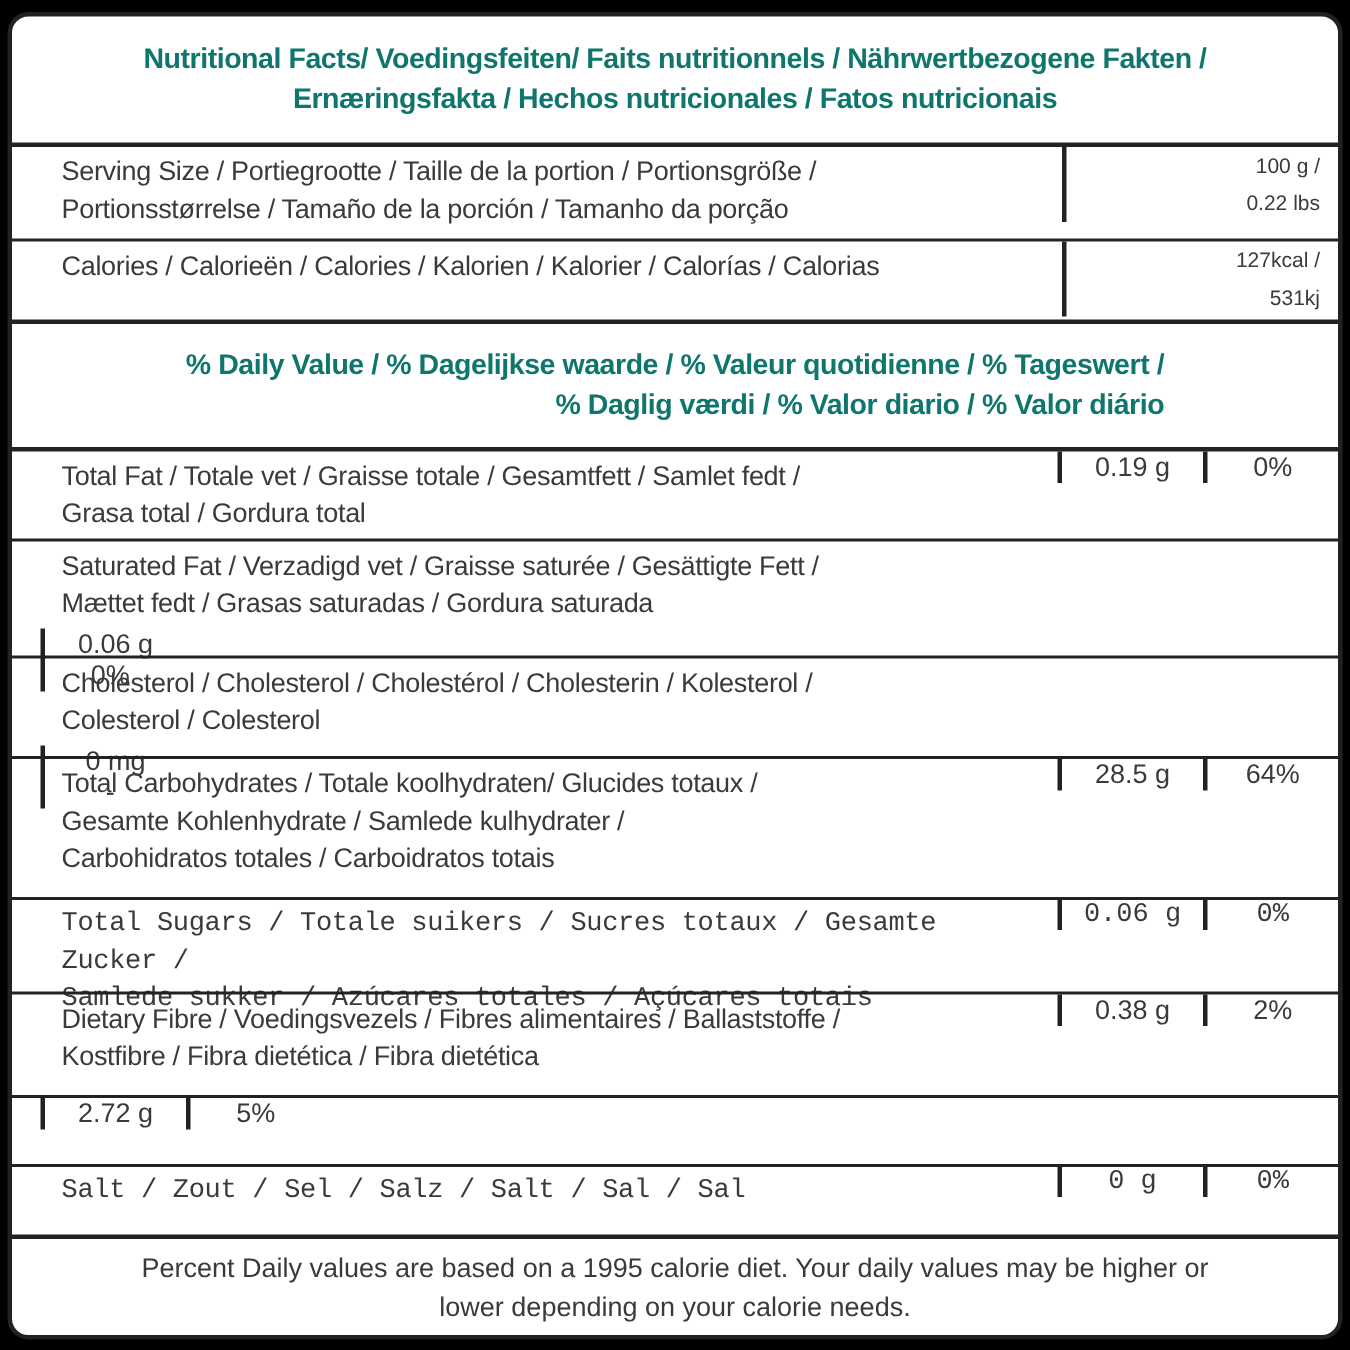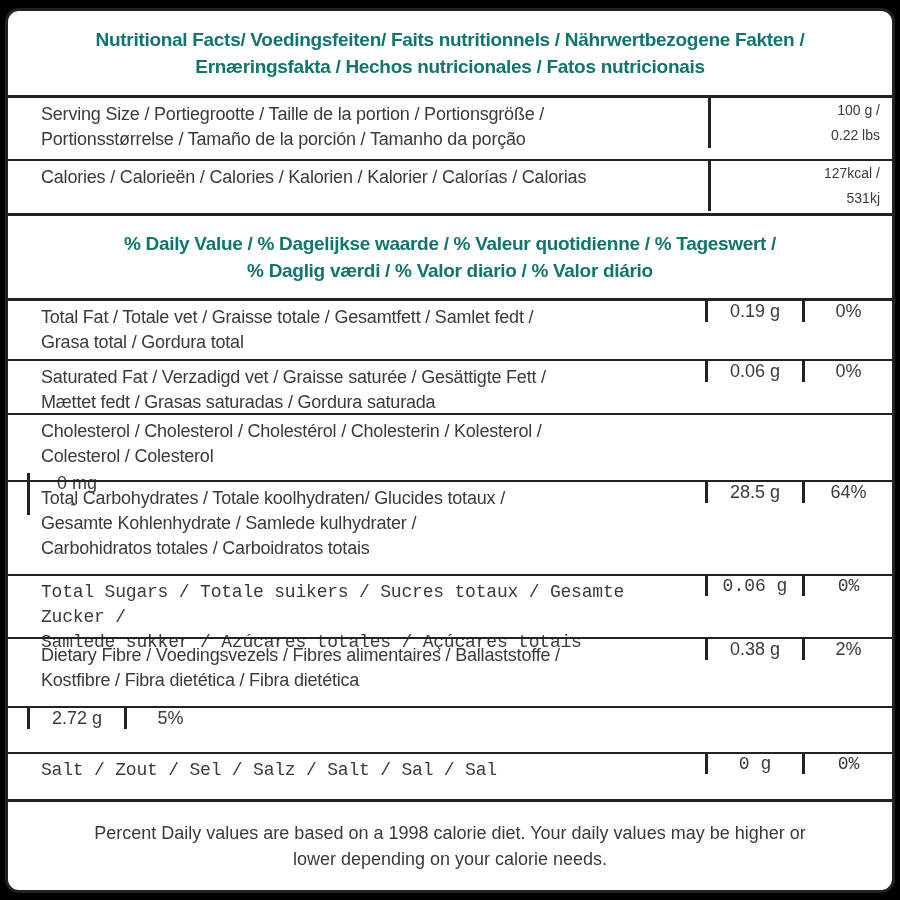--- a/index.html
+++ b/index.html
@@ -22,26 +22,26 @@
   }
   .row{display:flex;align-items:flex-start;flex:none;padding-left:19px;}
   .hdr{
     justify-content:center;align-items:center;text-align:center;
     font-weight:bold;font-size:19px;line-height:27px;color:#0f766e;
     padding:0 8px;white-space:pre-line;letter-spacing:-0.3px;
   }
   .r-title{height:84px;}
   .r-serving{height:64px;border-top:3px solid var(--border);}
   .r-calories{height:54px;border-top:2px solid var(--border);}
-  .r-dv{height:85px;border-top:3px solid var(--border);}
+  .r-dv{height:85px;border-top:3px solid var(--border);text-align:right;}
   .r-footer{flex:1;border-top:3px solid var(--border);
     justify-content:center;align-items:center;text-align:center;
     font-size:18px;line-height:26px;padding:0 14px;}
   .n0{height:61px;border-top:3px solid var(--border);}
-  .n1{height:54px;border-top:2px solid var(--border);}
+  .n1{height:78px;border-top:2px solid var(--border);flex-direction:column;}
   .n2{height:67px;border-top:2px solid var(--border);flex-direction:column;}
   .n3{height:94px;border-top:2px solid var(--border);}
   .n4{height:63px;border-top:2px solid var(--border);font-family:Liberation Mono, monospace;}
   .n5{height:69px;border-top:2px solid var(--border);}
   .n6{height:46px;border-top:2px solid var(--border);}
   .n7{height:47px;border-top:2px solid var(--border);font-family:Liberation Mono, monospace;}
   .cell-label{
     flex:1;display:flex;align-items:center;
     padding:4px 10px 4px 14px;
     font-size:18px;line-height:25px;letter-spacing:-0.2px;
@@ -142,18 +142,18 @@
       <div class="cell-dv">5%</div>
     </div>
 
     <div class="row n7">
       <div class="cell-label">Salt / Zout / Sel / Salz / Salt / Sal / Sal</div>
       <div class="cell-amount">0 g</div>
       <div class="cell-dv">0%</div>
     </div>
 
     <div class="row r-footer">
-      <div class="foot-text">Percent Daily values are based on a 1998 calorie diet. Your daily values may be higher or
+      <div class="foot-text">Percent Daily values are based on a 1995 calorie diet. Your daily values may be higher or
 lower depending on your calorie needs.</div>
     </div>
 
   </div>
 </div>
 
 </body></html>

